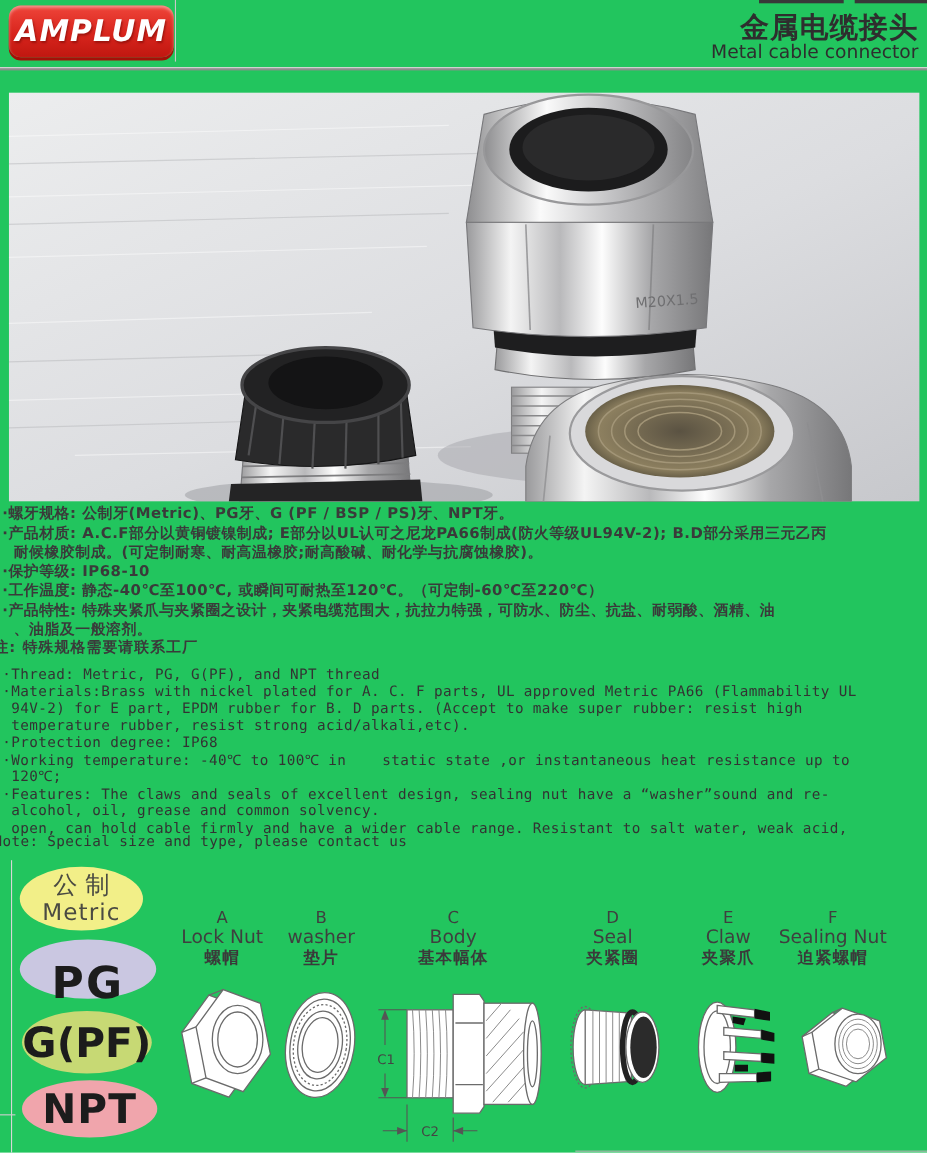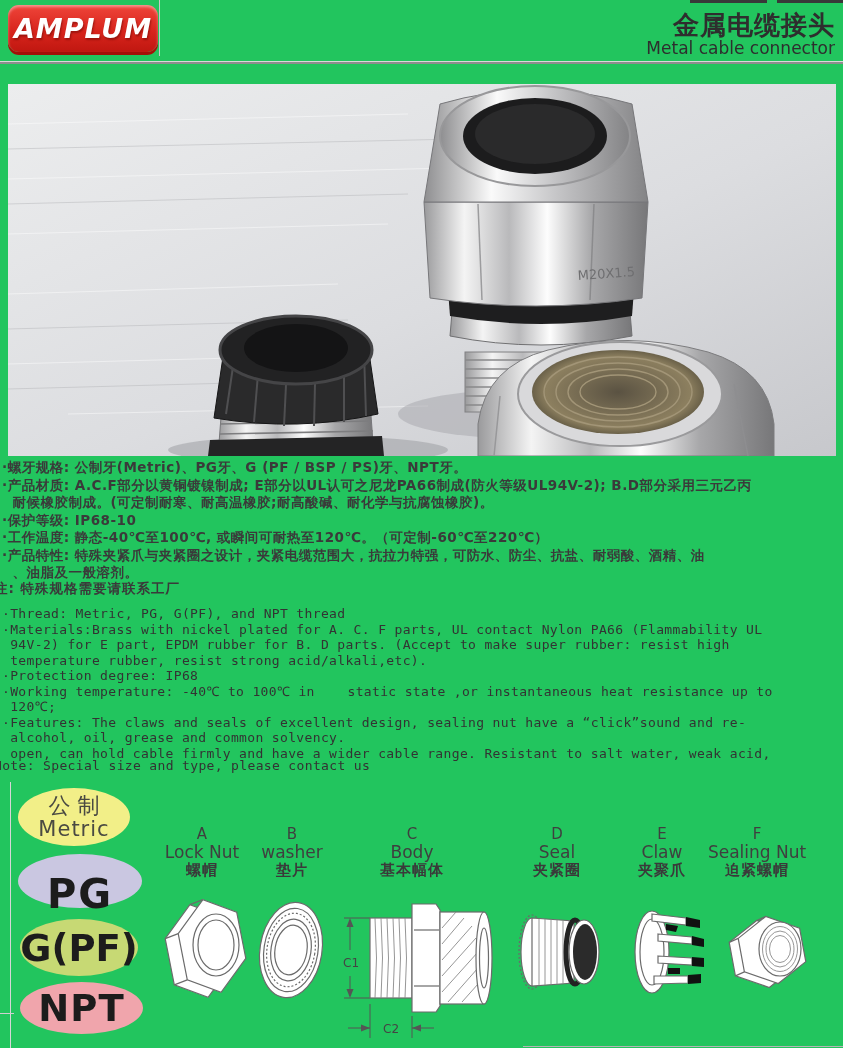--- a/index.html
+++ b/index.html
@@ -199,27 +199,27 @@
     <div>  耐候橡胶制成。(可定制耐寒、耐高温橡胶;耐高酸碱、耐化学与抗腐蚀橡胶)。</div>
     <div>·保护等级: IP68-10</div>
     <div>·工作温度: 静态-40℃至100℃, 或瞬间可耐热至120℃。（可定制-60℃至220℃）</div>
     <div>·产品特性: 特殊夹紧爪与夹紧圈之设计，夹紧电缆范围大，抗拉力特强，可防水、防尘、抗盐、耐弱酸、酒精、油</div>
     <div>  、油脂及一般溶剂。</div>
   </div>
   <div class="zh-note">注: 特殊规格需要请联系工厂</div>
 
   <div class="en-specs">
     <div>·Thread: Metric, PG, G(PF), and NPT thread</div>
-    <div>·Materials:Brass with nickel plated for A. C. F parts, UL contact Nylon PA66 (Flammability UL</div>
+    <div>·Materials:Brass with nickel plated for A. C. F parts, UL approved Metric PA66 (Flammability UL</div>
     <div> 94V-2) for E part, EPDM rubber for B. D parts. (Accept to make super rubber: resist high</div>
     <div> temperature rubber, resist strong acid/alkali,etc).</div>
     <div>·Protection degree: IP68</div>
     <div>·Working temperature: -40℃ to 100℃ in    static state ,or instantaneous heat resistance up to</div>
     <div> 120℃;</div>
-    <div>·Features: The claws and seals of excellent design, sealing nut have a “click”sound and re-</div>
+    <div>·Features: The claws and seals of excellent design, sealing nut have a “washer”sound and re-</div>
     <div> alcohol, oil, grease and common solvency.</div>
     <div> open, can hold cable firmly and have a wider cable range. Resistant to salt water, weak acid,</div>
   </div>
   <div class="en-note">Note: Special size and type, please contact us</div>
 
   <div class="left-vline"></div>
   <div class="left-dash"></div>
   <div class="bottom-line"></div>
 
   <div class="badge metric">

